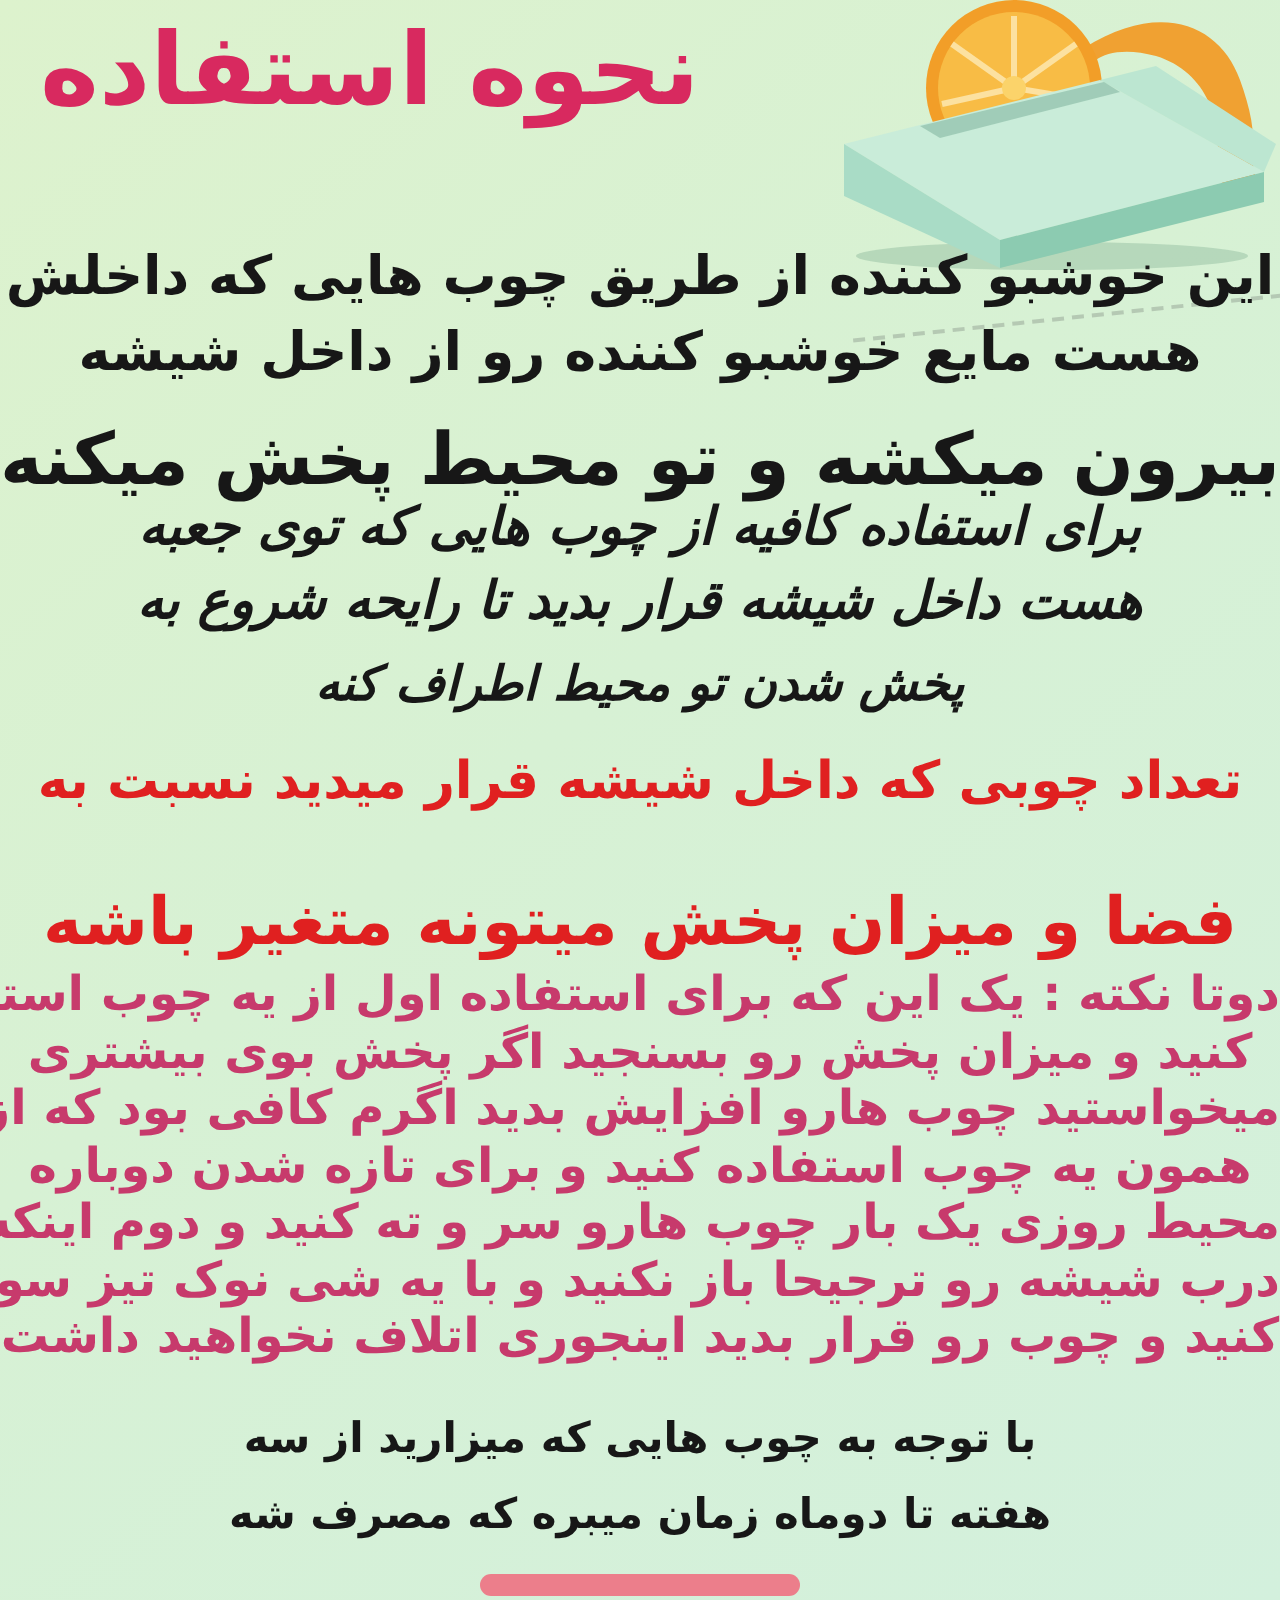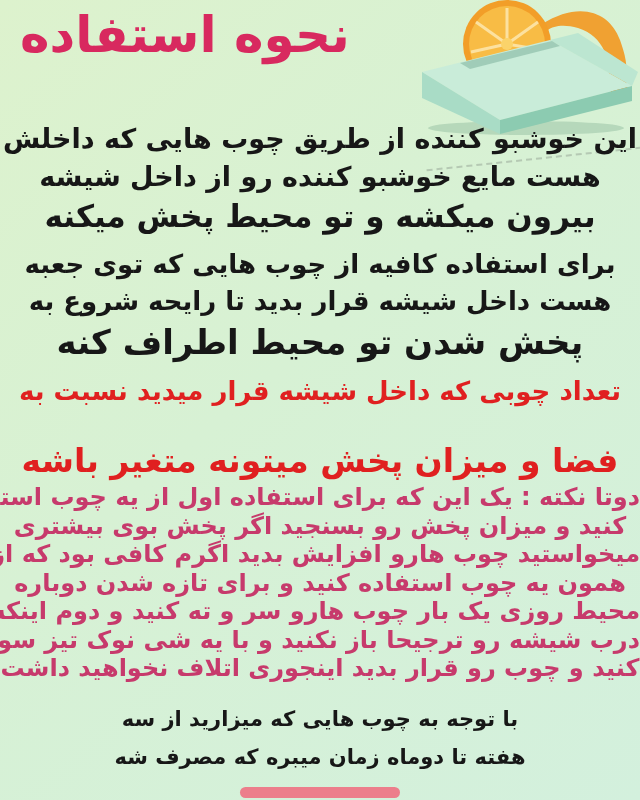--- a/index.html
+++ b/index.html
@@ -28,23 +28,23 @@
     border-top:2px dashed rgba(140,152,140,0.45);
     transform:rotate(-6deg);
   }
   
   .para{
     position:absolute;right:0;width:640px;
     text-align:center;font-weight:bold;
   }
   .para div{white-space:nowrap;}
   .p-intro{top:120px;color:#171717;font-size:27px;line-height:38px;}
-  .p-intro .l-big{font-size:31px;line-height:40px;}
-  .p-usage{top:246px;color:#171717;font-size:26px;line-height:37px;}
-  .p-usage .l-big{font-size:34px;line-height:45px;}
+  .p-intro .l-big{font-size:36px;line-height:40px;margin-top:15px;}
+  .p-usage{top:246px;color:#171717;font-size:26px;line-height:37px;font-style:italic;}
+  .p-usage .l-big{font-size:24px;line-height:45px;}
   .p-variable{top:372px;color:#e02020;font-size:26px;line-height:39px;}
   .p-variable .l-big{font-size:33px;line-height:45px;margin-top:27px;}
   .p-notes{top:483px;color:#c73a6c;font-size:24px;line-height:28.5px;}
   .p-duration{top:700px;color:#171717;font-size:21px;line-height:38px;}
   
   .bottom-bar{
     position:absolute;bottom:2px;left:50%;transform:translateX(-50%);
     width:160px;height:11px;border-radius:6px;
     background:#ec7e8b;
   }

